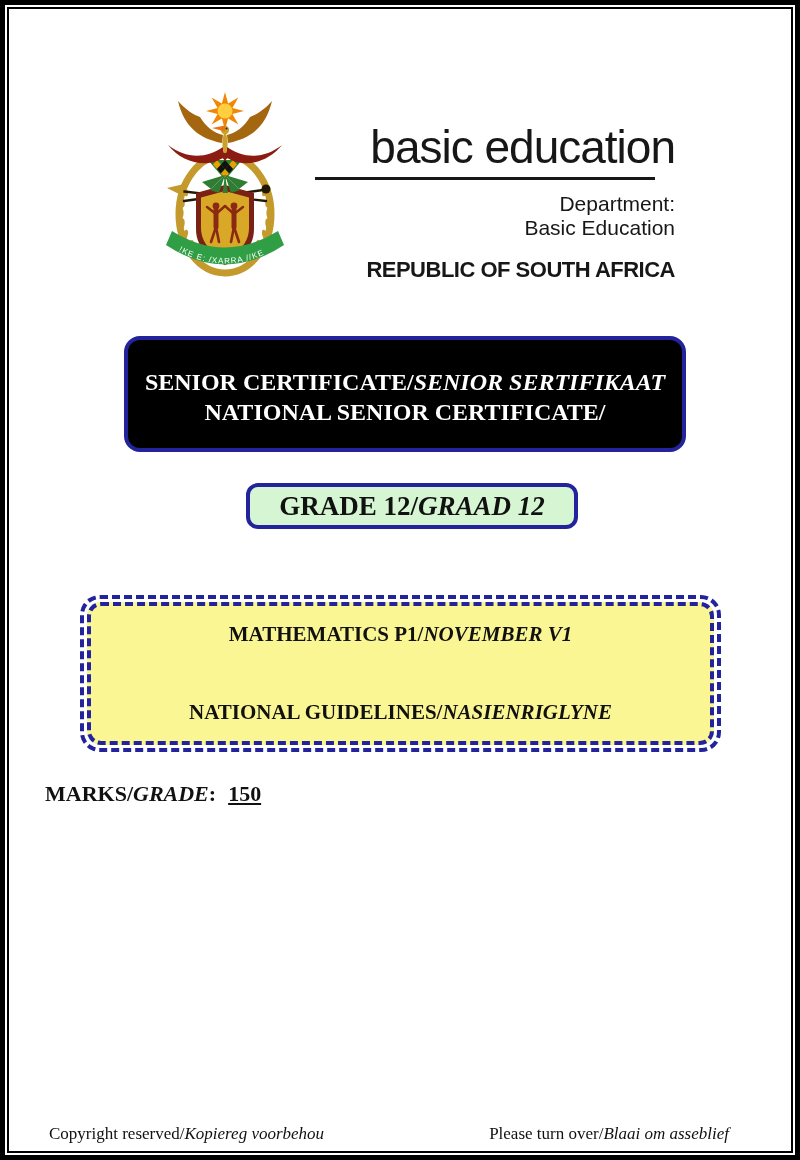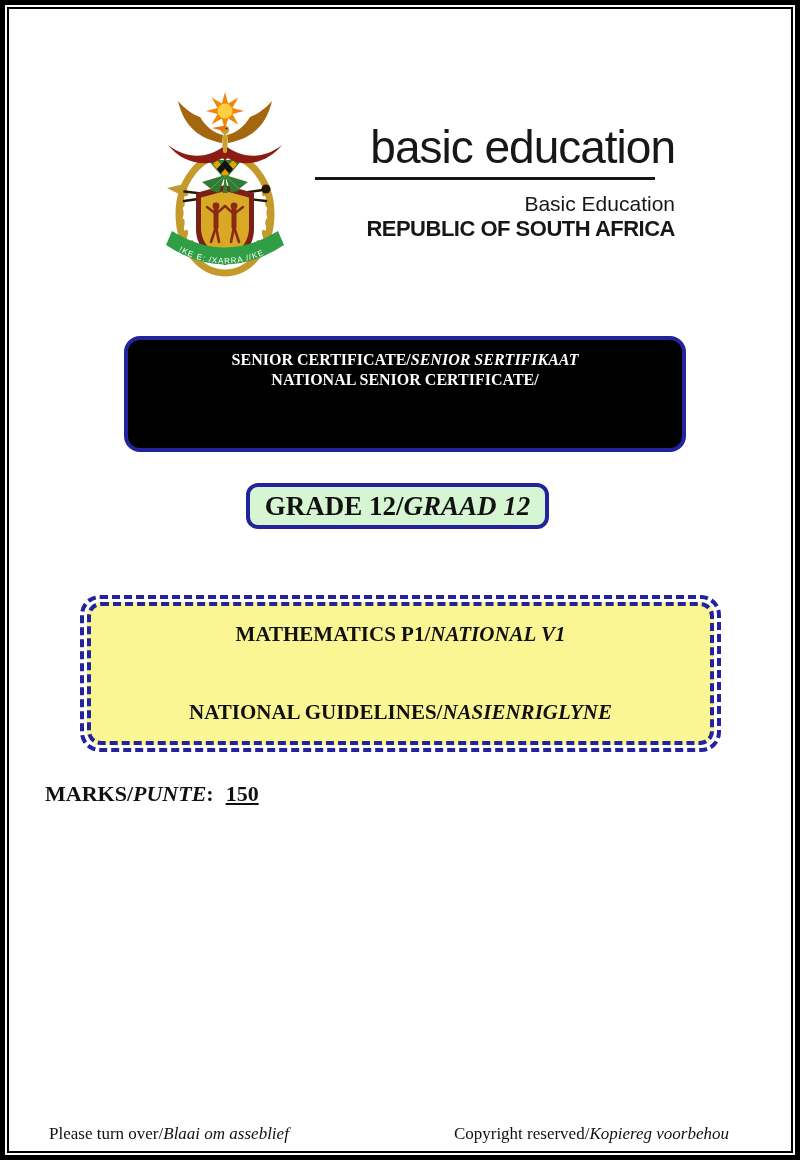--- a/index.html
+++ b/index.html
@@ -23,35 +23,35 @@
   .emblem { position:absolute; left:141px; top:82px; width:158px; height:200px; }
   .logo-text {
     position:absolute; left:310px; top:118px; width:360px;
     font-family:"Liberation Sans","DejaVu Sans",sans-serif;
     color:#171717;
     text-align:right;
   }
   .wordmark { font-size:46px; line-height:1.05; letter-spacing:-1px; font-weight:400; }
   .wordmark-rule { width:340px; height:3px; background:#171717; margin:6px 0 12px 0; }
   .dept-line { font-size:21px; line-height:1.12; }
-  .dept-country { font-size:22px; font-weight:bold; letter-spacing:-0.5px; margin-top:1px; }
+  .dept-country { font-size:22px; font-weight:bold; letter-spacing:-0.5px; margin-top:19px; }
   
   .cert-box {
     position:absolute; left:119px; top:331px; width:562px; height:116px;
     box-sizing:border-box;
     background:#000000;
     border:4px solid #23239c;
     border-radius:16px;
     color:#ffffff; text-align:center;
-    font-weight:bold; font-size:16px; line-height:1.24;
-    padding-top:10px;
+    font-weight:bold; font-size:24px; line-height:1.24;
+    padding-top:28px;
   }
   
   .grade-box {
-    position:absolute; left:241px; top:478px; width:303px; height:46px;
+    position:absolute; left:241px; top:478px; width:332px; height:46px;
     box-sizing:border-box;
     background:#d6f5d2;
     border:4px solid #23239c;
     border-radius:12px;
     text-align:center; font-weight:bold; font-size:27px; line-height:38px;
     color:#111;
   }
   
   .subject-outer {
     position:absolute; left:75px; top:590px; width:641px; height:157px;
@@ -168,54 +168,55 @@
       <path id="mottoPath" d="M25,162 Q75,191 125,162" fill="none"></path>
       <text font-size="8" fill="#ffffff" font-family="Liberation Sans, sans-serif" letter-spacing="1">
         <textPath href="#mottoPath" startOffset="4">!KE E: /XARRA //KE</textPath>
       </text>
     </svg>
   </div>
 
   <div class="logo-text">
     <div class="wordmark">basic education</div>
     <div class="wordmark-rule"></div>
+    <div class="dept-line">Department:</div>
     <div class="dept-line">Basic Education</div>
     <div class="dept-line dept-country">REPUBLIC OF SOUTH AFRICA</div>
   </div>
 
   <div class="cert-box">
     <div>
       <span>SENIOR CERTIFICATE/</span><span class="it">SENIOR SERTIFIKAAT</span>
     </div>
     <div>NATIONAL SENIOR CERTIFICATE/</div>
   </div>
 
   <div class="grade-box">
     <span>GRADE 12/</span><span class="it">GRAAD 12</span>
   </div>
 
   <div class="subject-outer">
     <div class="subject-inner">
       <div>
-        <span>MATHEMATICS P1/</span><span class="it">NATIONAL V1</span>
+        <span>MATHEMATICS P1/</span><span class="it">NOVEMBER V1</span>
       </div>
       <div>
         <span>NATIONAL GUIDELINES/</span><span class="it">NASIENRIGLYNE</span>
       </div>
     </div>
   </div>
 
   <div class="marks-line">
-    <span>MARKS/</span><span class="it">PUNTE</span><span>:</span><span class="marks-value">150</span>
+    <span>MARKS/</span><span class="it">GRADE</span><span>:</span><span class="marks-value">150</span>
   </div>
 
   <div class="pages-note">
   </div>
 
   <div class="page-footer">
+    <span>
+      <span>Copyright reserved/</span><span class="it">Kopiereg voorbehou</span>
+    </span>
     <span>
       <span>Please turn over/</span><span class="it">Blaai om asseblief</span>
     </span>
-    <span>
-      <span>Copyright reserved/</span><span class="it">Kopiereg voorbehou</span>
-    </span>
   </div>
 </div>
 
 </body></html>

